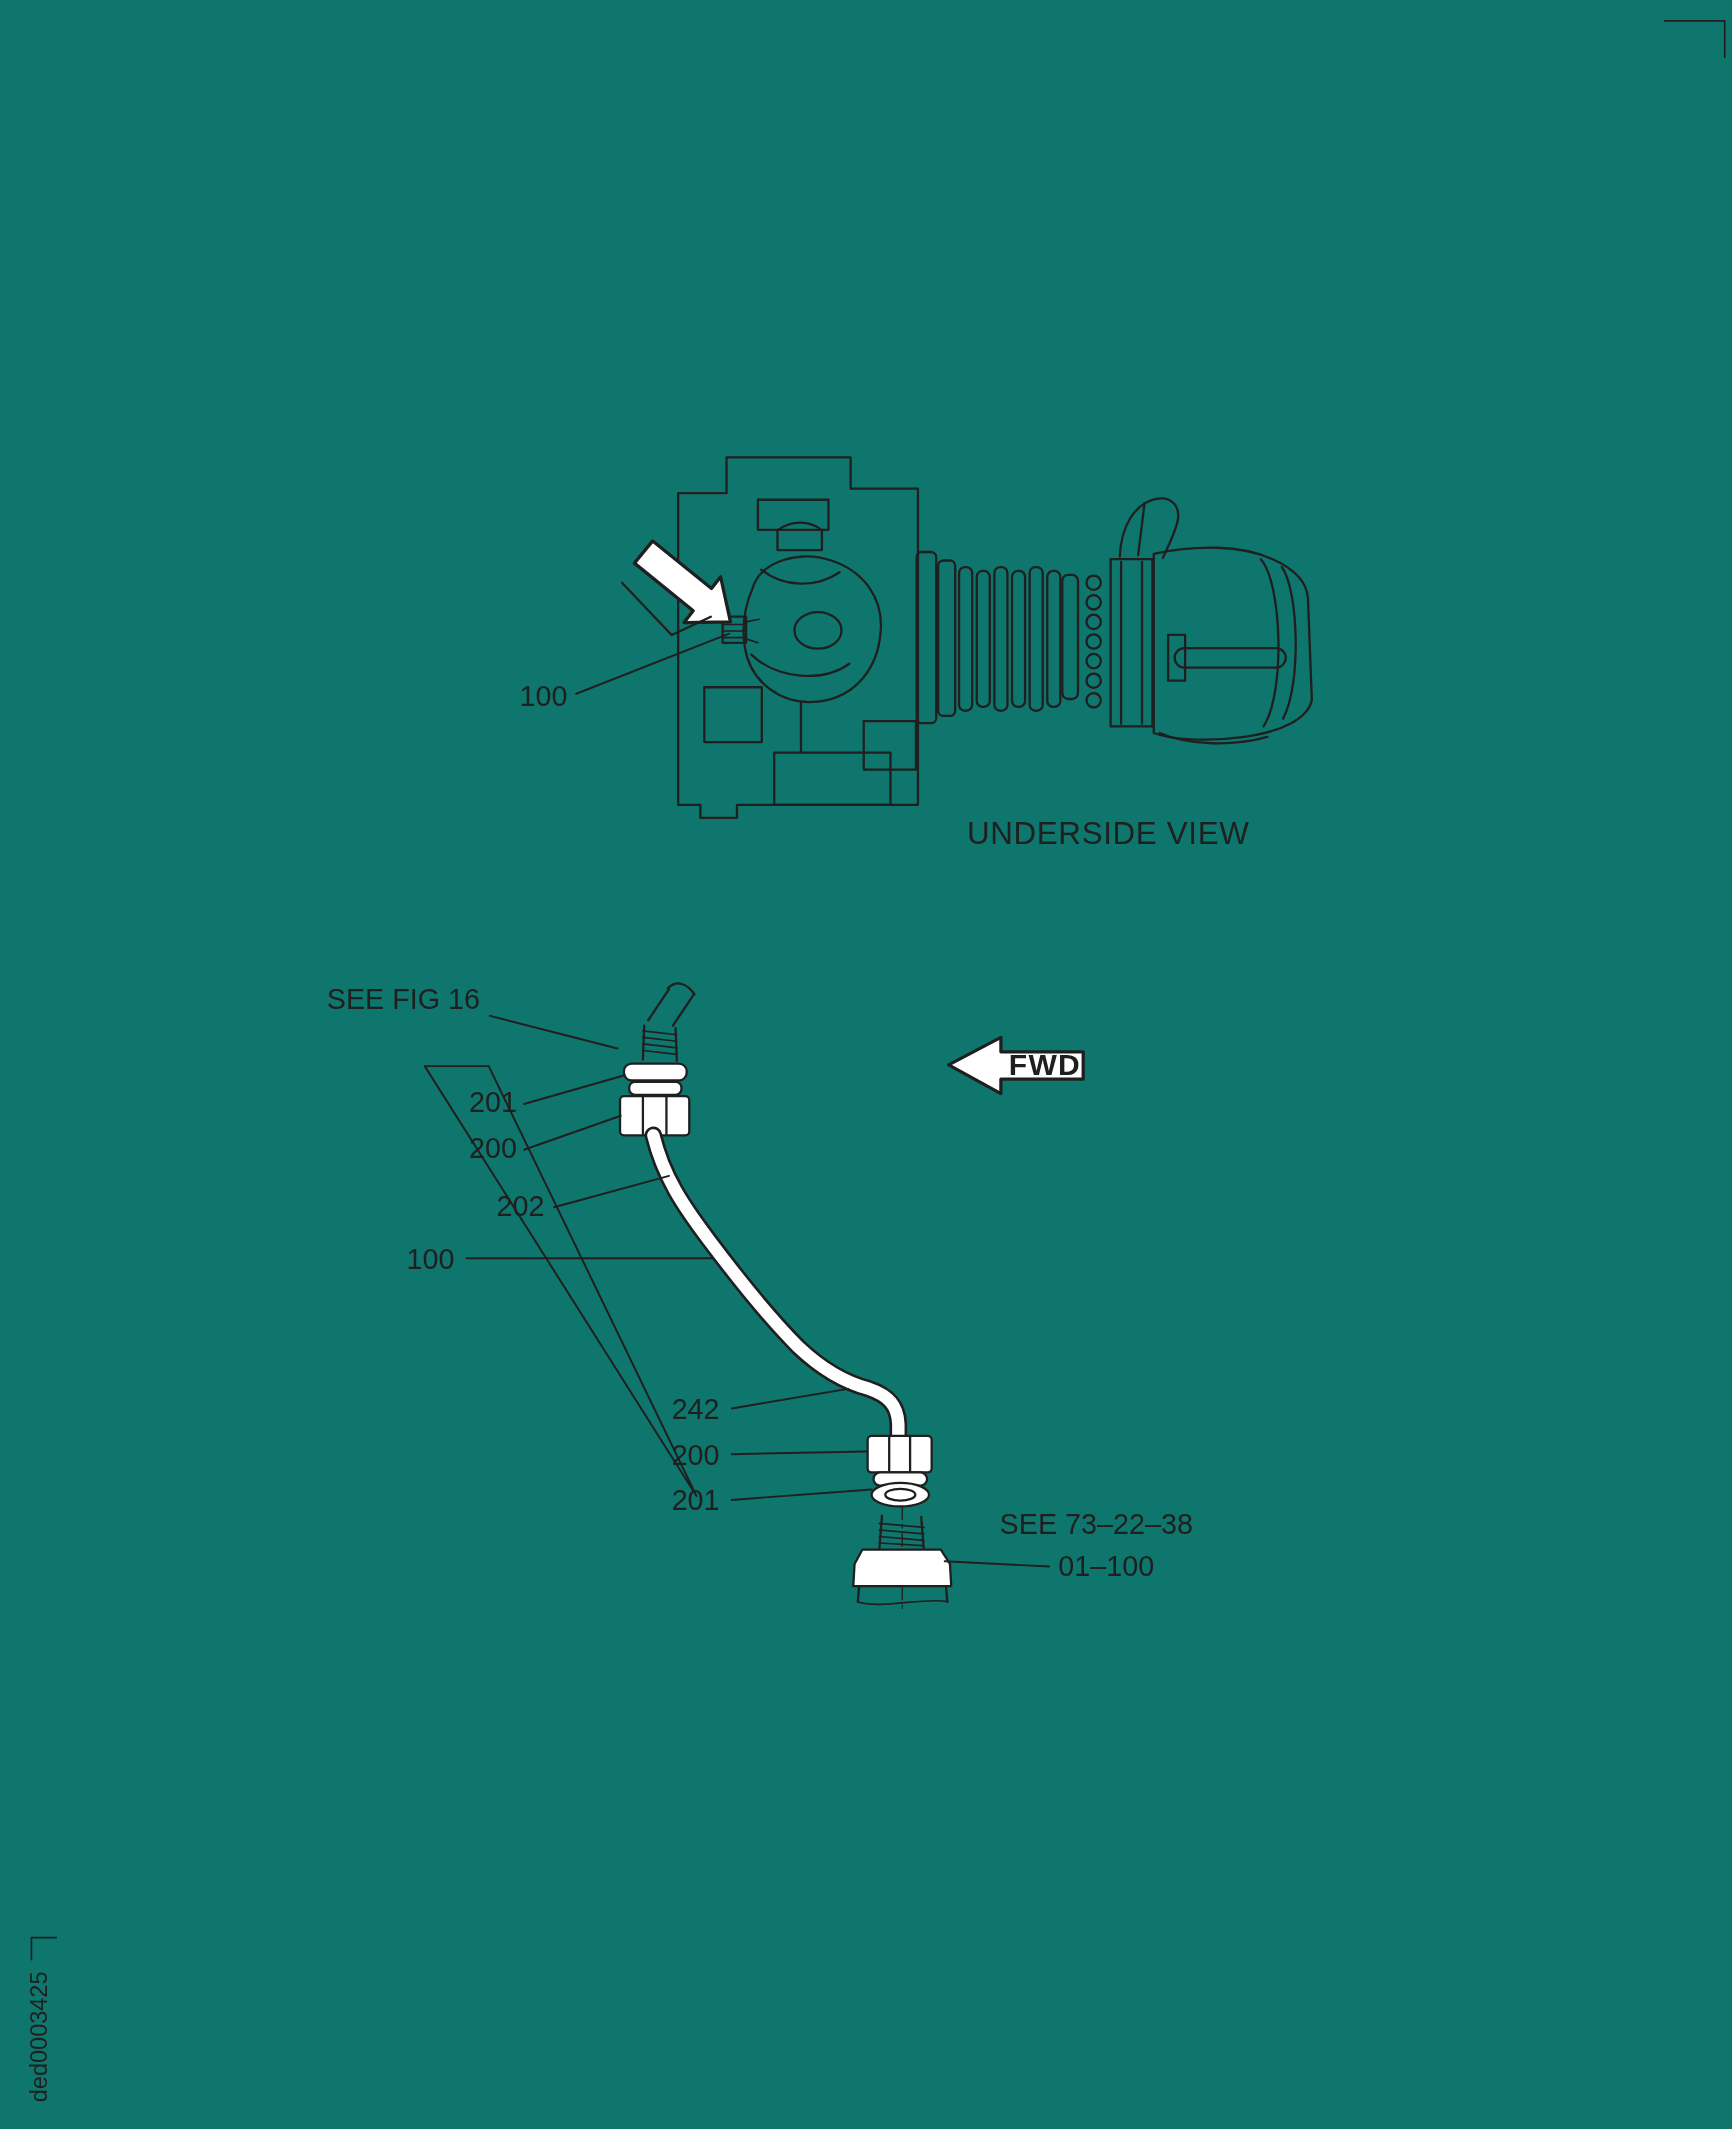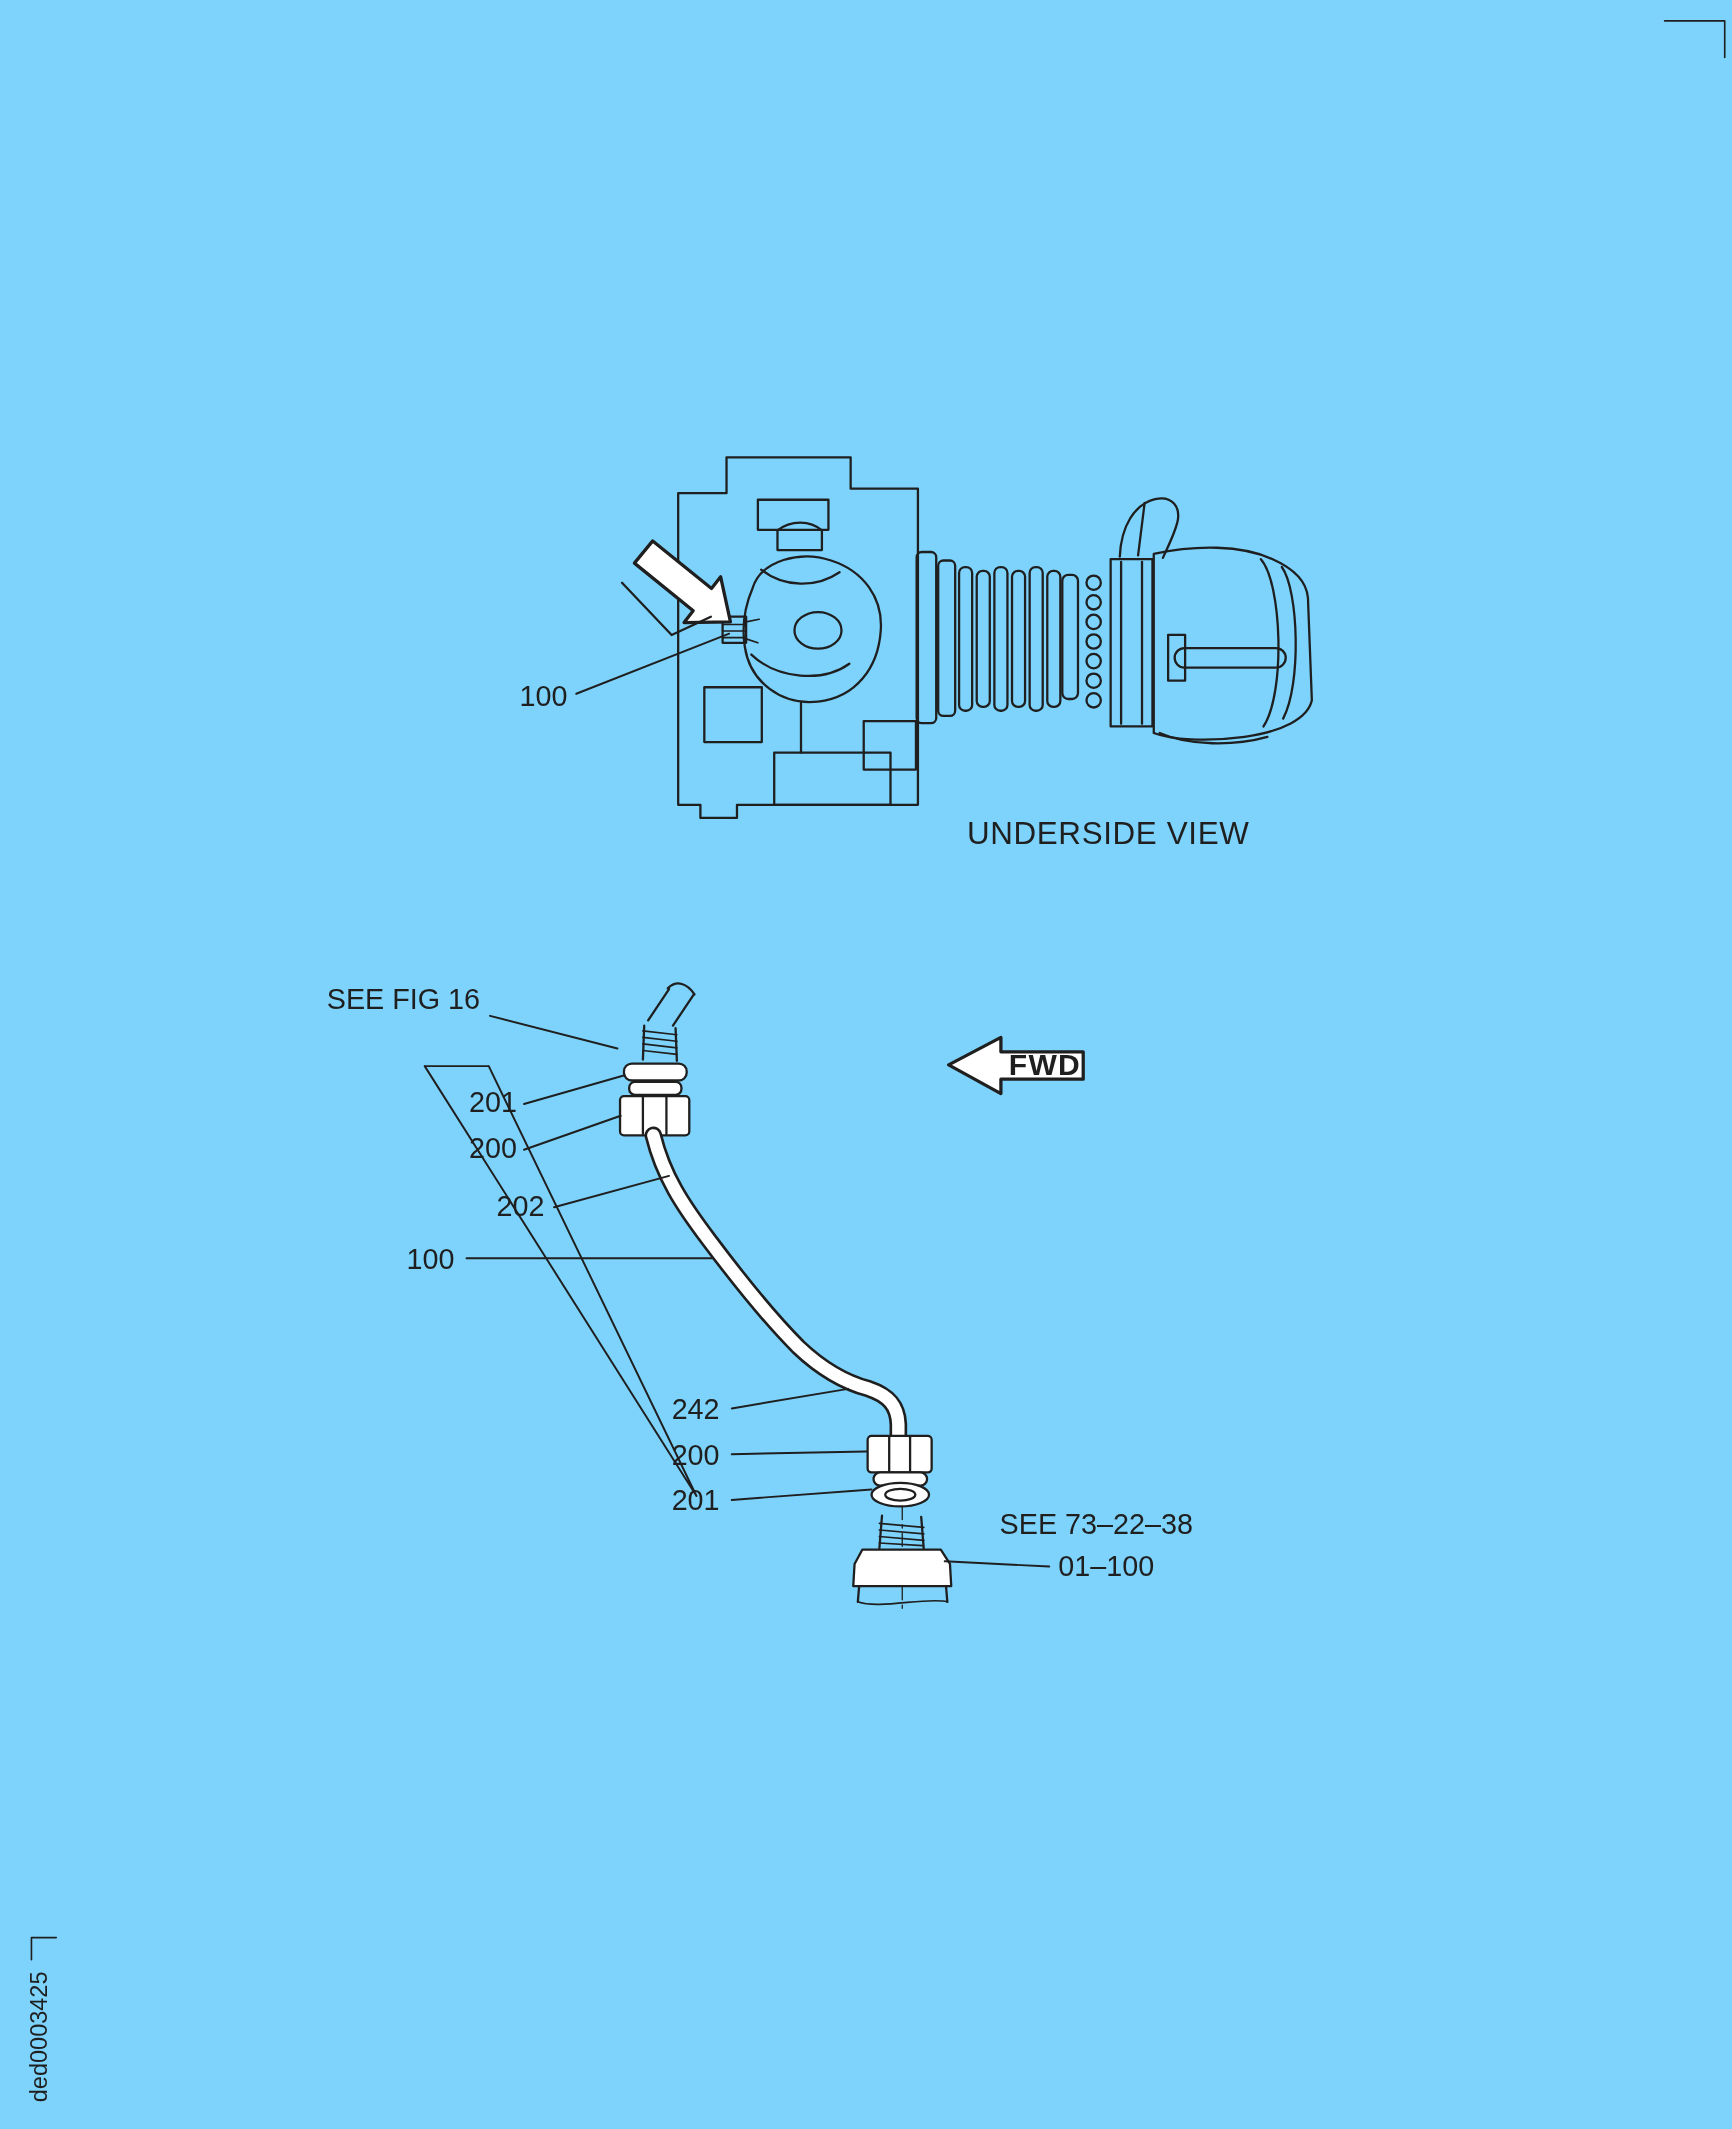--- a/index.html
+++ b/index.html
@@ -1,20 +1,20 @@
 <!DOCTYPE html>
 <html style="font-size:10.5px"><head>
 <meta charset="utf-8">
 <style>
   html,body { margin:0; padding:0; background:#ffffff; }
   .page {
     position:relative;
     width:1732px;
     height:2129px;
-    background:#7dd3fc;
+    background:#0f766e;
     overflow:hidden;
   }
   svg { display:block; }
   text {
     font-family:"Liberation Sans", sans-serif;
     fill:#1f1f1f;
     stroke:none;
   }
   .callout { font-size:44px; }
   .caption  { font-size:48px; letter-spacing:1px; }

